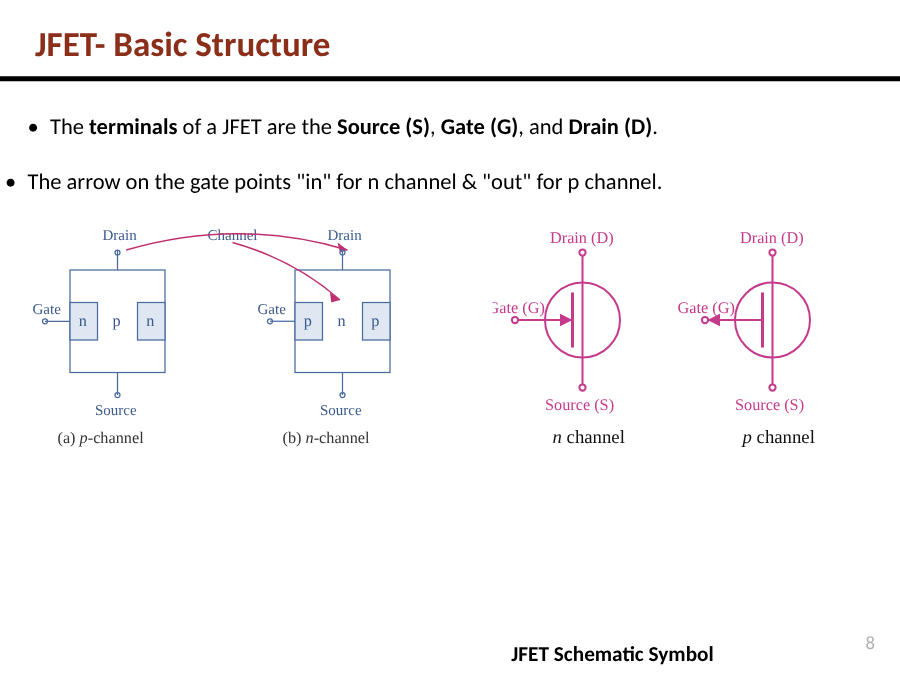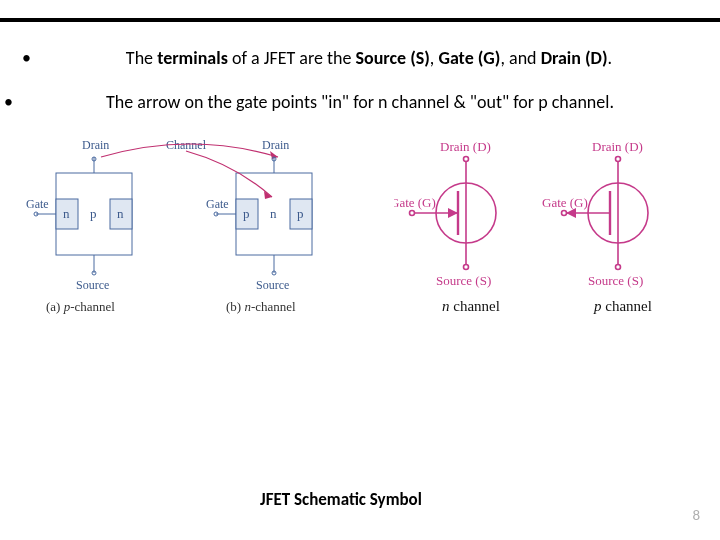--- a/index.html
+++ b/index.html
@@ -1,33 +1,34 @@
 <!DOCTYPE html>
 <html><head>
 <meta charset="utf-8">
 <style>
   * { box-sizing: border-box; margin: 0; padding: 0; }
   html, body { width: 720px; height: 540px; background: #fff; font-family: Calibri, Arial, sans-serif; color: #000; }
   .slide { width: 720px; height: 540px; position: relative; padding: 18px 22px 0 22px; }
   .title { font-size: 28px; font-weight: 700; color: #8b2e1a; margin-bottom: 8px; margin-left: 6px; }
   .title-rule { border: none; border-top: 4px solid #000; margin: 0 -22px 24px -22px; }
   .bullets { font-size: 18px; line-height: 1.35; }
-  .bullets li { list-style: none; margin: 0 0 20px 0; padding-left: 18px; position: relative; text-align: center; }
+  .bullets li { list-style: none; margin: 0 0 20px 0; padding-left: 18px; position: relative; }
   .bullets li::before { content: "•"; position: absolute; left: 0; top: 0; }
   .bold { font-weight: 700; }
   .figures { display: flex; justify-content: space-between; margin-top: 8px; padding: 0 4px; }
   .fig-col { display: flex; flex-direction: column; }
-  .caption { position: absolute; bottom: 30px; left: 0; right: 0; text-align: left; font-size: 17px; font-weight: 700; padding-left: 260px; }
+  .caption { position: absolute; bottom: 6px; left: 0; right: 0; text-align: center; font-size: 17px; font-weight: 700; padding-left: 260px; }
   .page-num { position: absolute; right: 20px; bottom: 16px; font-size: 15px; color: #b0b0b0; }
   svg text { font-family: Georgia, 'Times New Roman', serif; }
 </style>
 </head>
 <body>
 <div class="slide">
 
+<h1 class="title">JFET- Basic Structure</h1>
 <hr class="title-rule">
 
 <ul class="bullets">
   <li>
     <span>The </span><span class="bold">terminals</span><span> of a JFET are the </span><span class="bold">Source (S)</span><span>, </span><span class="bold">Gate (G)</span><span>, and </span><span class="bold">Drain (D)</span><span>.</span>
   </li>
   <li style="margin-left:-18px;padding-left:18px;">
     <span>The arrow on the gate points "in" for n channel &amp; "out" for p channel.</span>
   </li>
 </ul>

